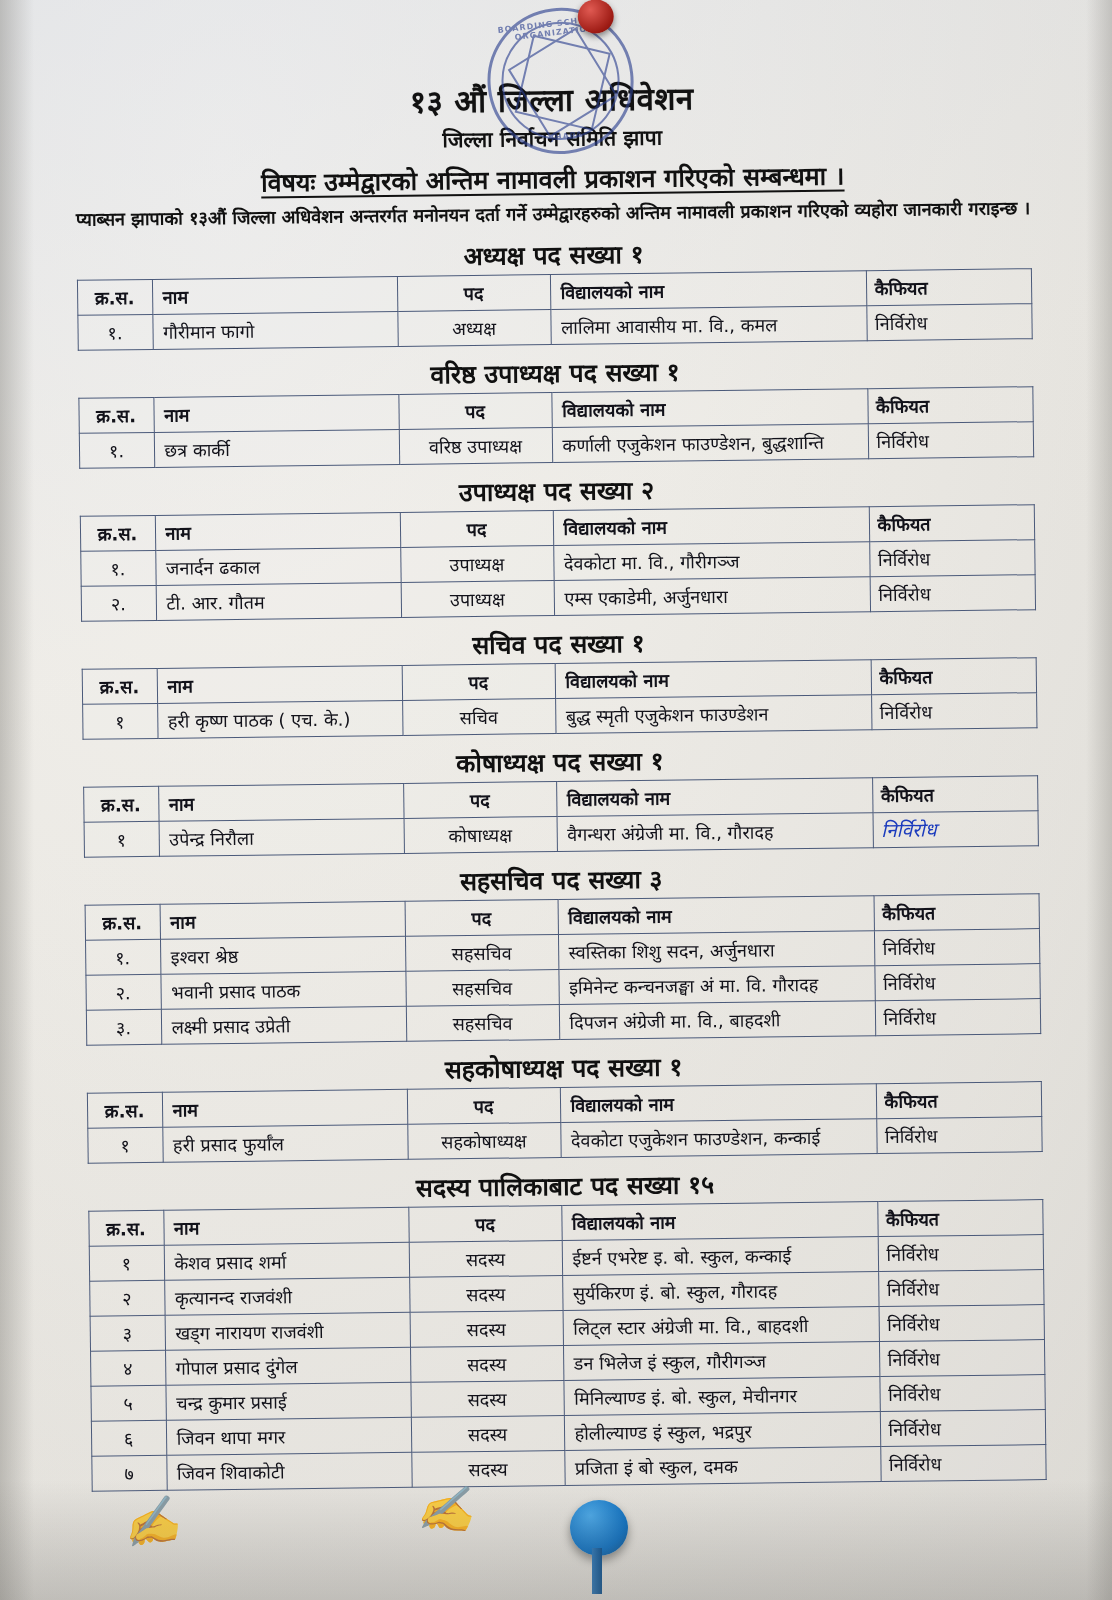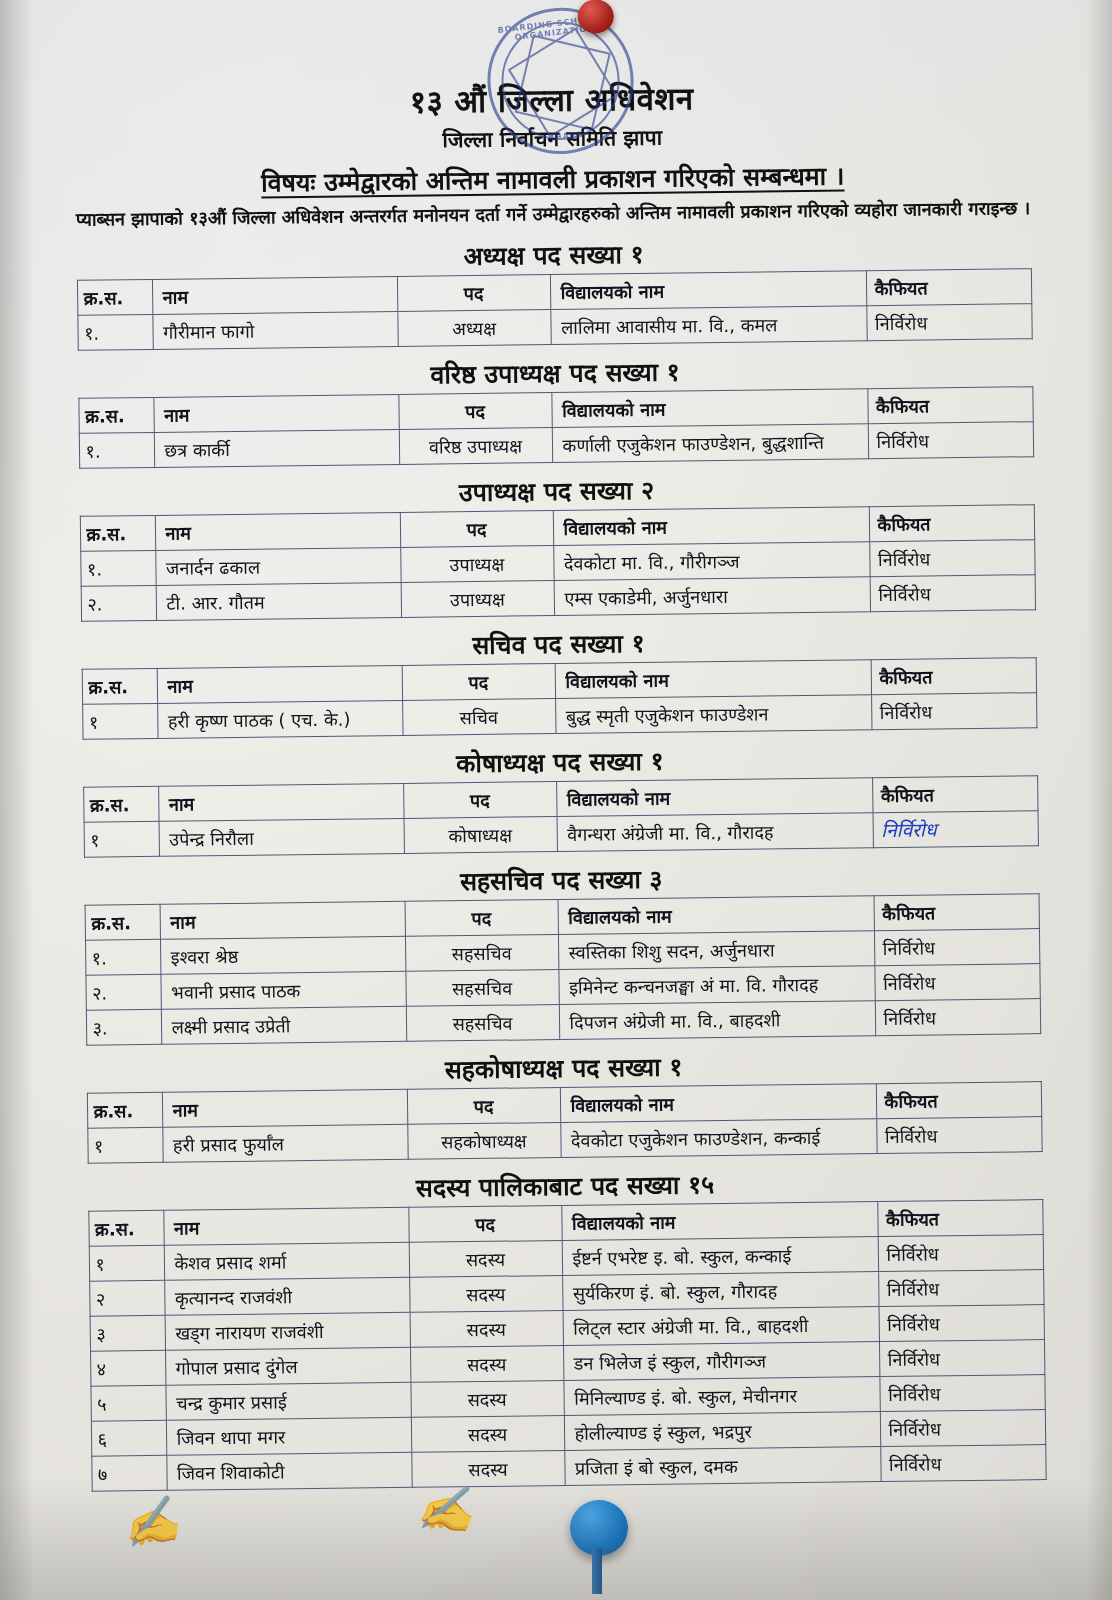--- a/index.html
+++ b/index.html
@@ -111,21 +111,21 @@
     background:rgba(255,255,255,.05);
   }
   th,td{
     border:1px solid #4b5a7a;
     font-size:18px;
     padding:3px 6px;
     color:#12121a;
     height:28px;
   }
   th{font-weight:700;text-align:center;font-size:18px;}
-  .c-sn{width:62px;text-align:left;}
+  .c-sn{width:62px;text-align:center;}
   .c-name{width:228px;text-align:left;padding-left:10px;}
   .c-post{width:140px;text-align:center;}
   .c-school{text-align:left;padding-left:10px;}
   .c-remark{width:150px;text-align:left;padding-left:8px;}
   .tbl-wrap{position:relative;}
 
   .handwritten{
     font-family:"DejaVu Serif", serif;
     font-style:italic;
     color:#1b3bbd;

